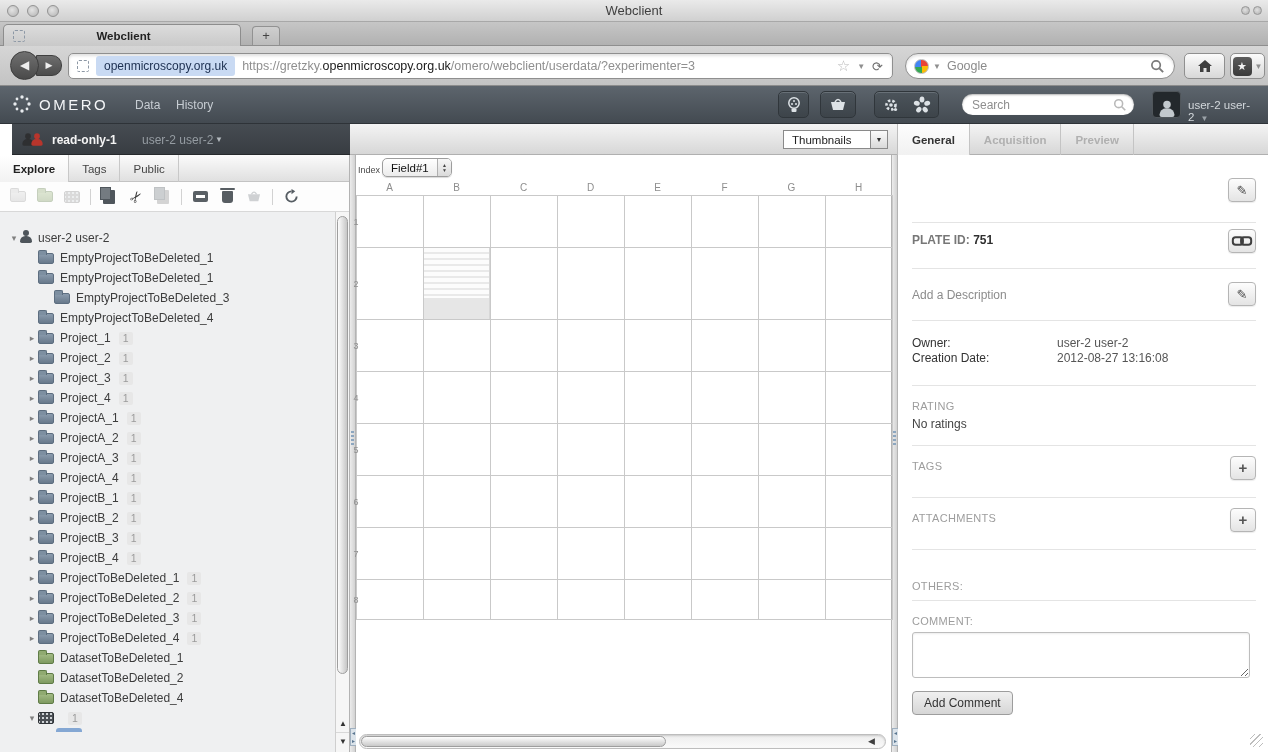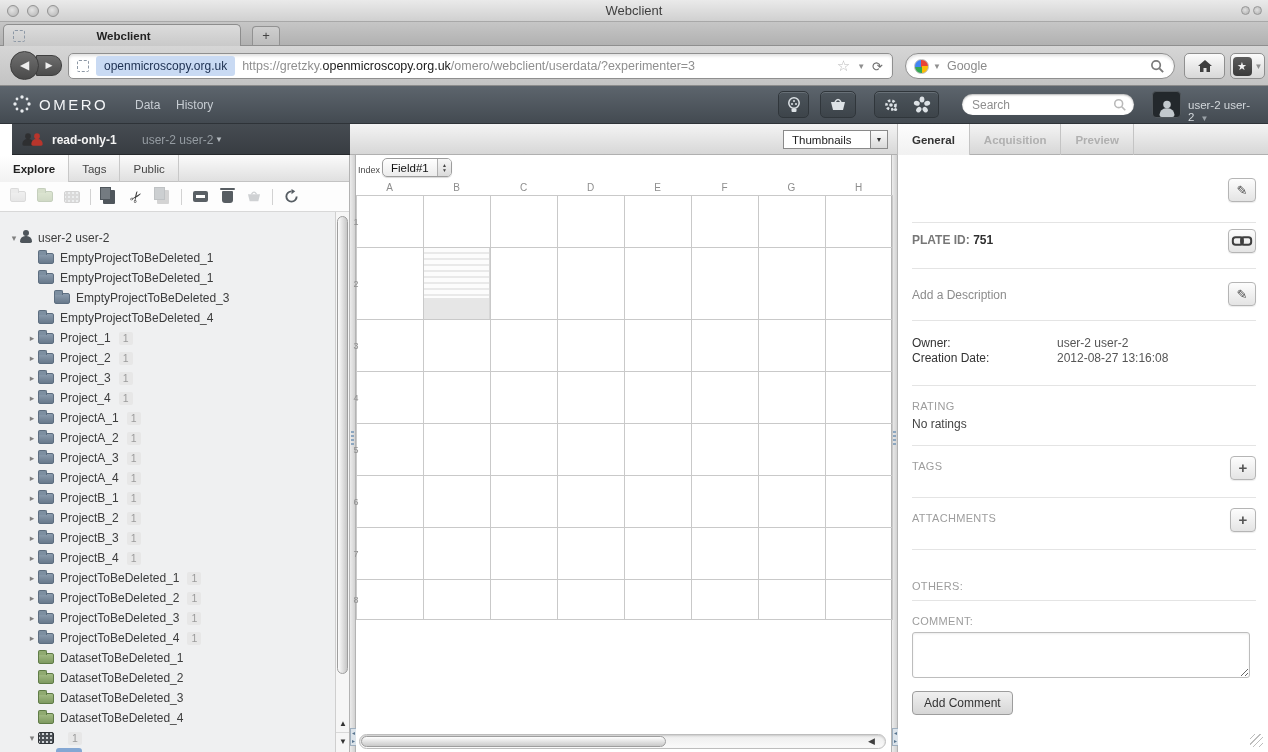--- a/index.html
+++ b/index.html
@@ -463,25 +463,20 @@
         <span class="tlabel">DatasetToBeDeleted_1</span>
       </div>
       <div class="trow" style="padding-left: 26px;">
         <span class="tarrow"></span>
         <span class="tico folder green"></span>
         <span class="tlabel">DatasetToBeDeleted_2</span>
       </div>
       <div class="trow" style="padding-left: 26px;">
         <span class="tarrow"></span>
         <span class="tico folder green"></span>
-        <span class="tlabel">DatasetToBeDeleted_3</span>
-      </div>
-      <div class="trow" style="padding-left: 26px;">
-        <span class="tarrow"></span>
-        <span class="tico folder green"></span>
         <span class="tlabel">DatasetToBeDeleted_4</span>
       </div>
       <div class="trow" style="padding-left: 26px;">
         <span class="tarrow">▾</span>
         <span class="tico plate-ico"></span>
         <span class="tbadge">1</span>
       </div>
       <div class="sel-sliver"></div>
     </div>
   <div class="vscroll">

